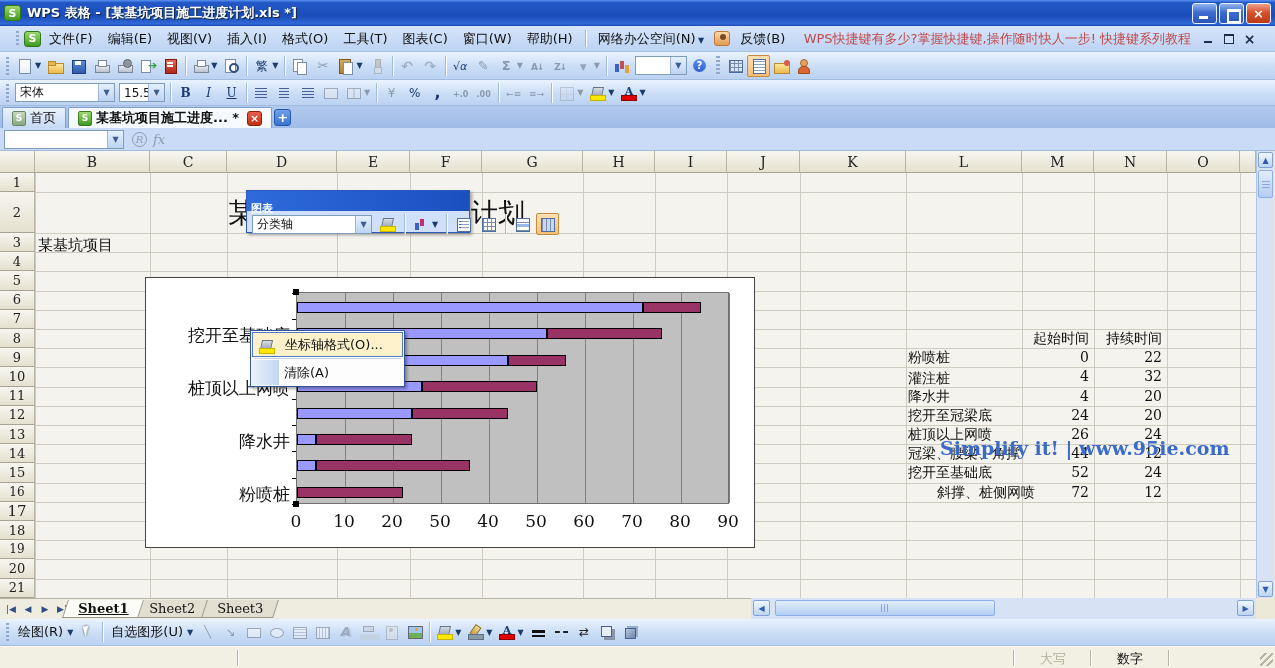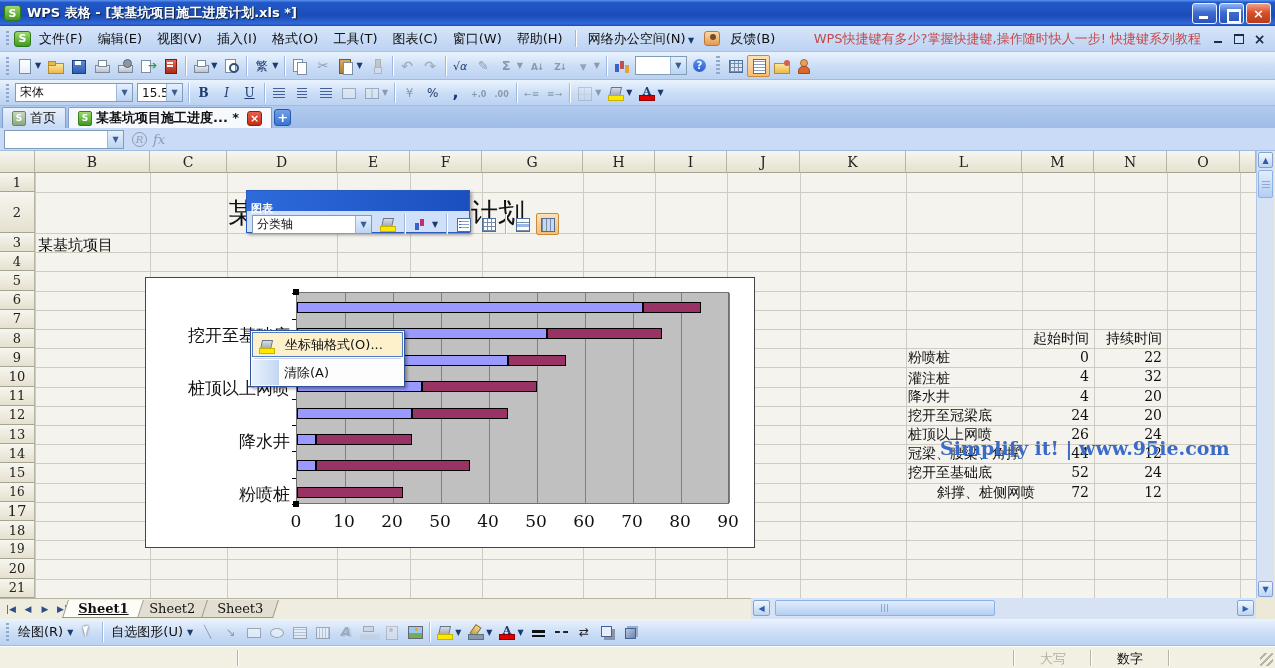--- a/index.html
+++ b/index.html
@@ -14,21 +14,21 @@
 .appico{width:17px;height:16px;background:linear-gradient(#9ED96E,#3F9A22);border:1px solid #2E7A14;border-radius:3px;color:#fff;font-weight:bold;font-size:11px;display:flex;align-items:center;justify-content:center;flex:none}
 .appico::before{content:"S"}
 .wbtns{margin-left:auto;display:flex;gap:2px}
 .wbtn{width:25px;height:21px;border:1px solid #E8F0FC;border-radius:3px;background:linear-gradient(#8FB3F0,#3D6BD0 45%,#2A55B8);display:flex;align-items:center;justify-content:center;position:relative}
 .wbtn.close{background:linear-gradient(#F0A088,#D9512C 45%,#B93A18);color:#fff;font-weight:bold;font-size:13px}
 .wbtn.close::before{content:"×"}
 .wbtn.min::before{content:"";position:absolute;left:6px;bottom:4px;width:9px;height:3px;background:#fff}
 .wbtn.max::before{content:"";position:absolute;left:7px;top:5px;width:10px;height:9px;border:2px solid #fff;border-top-width:3px}
 
 
-.menubar{left:0;top:26px;width:1275px;height:26px;background:linear-gradient(#D6E5FA,#BDD3F3);display:flex;align-items:center;padding:0 6px;gap:1px;border-bottom:1px solid #A9C2E6}
+.menubar{left:0;top:26px;width:1275px;height:26px;background:linear-gradient(#D6E5FA,#BDD3F3);display:flex;align-items:center;padding:0 16px;gap:1px;border-bottom:1px solid #A9C2E6}
 .menubar::before{content:"";width:3px;height:16px;margin-right:4px;background:repeating-linear-gradient(180deg,#8FA8CC 0 2px,transparent 2px 4px)}
 .menuitem{padding:3px 7px;white-space:nowrap;border-radius:2px}
 .mdiv{width:1px;height:17px;background:#9FB9DE;margin:0 4px;box-shadow:1px 0 0 #fff}
 .avatar{width:16px;height:15px;border-radius:3px;background:linear-gradient(#FBD9A8,#E59A4E);border:1px solid #B9773A;margin:0 2px;position:relative}
 .avatar::before{content:"";position:absolute;left:5px;top:2px;width:6px;height:6px;border-radius:50%;background:#7A4A28}
 .promo{margin-left:auto;color:#C34A4A;font-size:13px;white-space:nowrap}
 .mdibtns{display:flex;gap:5px;margin-left:10px;margin-right:2px}
 .mdib{width:15px;height:13px;position:relative;color:#1A2B4E;font-weight:bold;font-size:11px;display:flex;align-items:center;justify-content:center}
 .mdib.min::before{content:"";position:absolute;left:2px;bottom:2px;width:8px;height:2px;background:#1A2B4E}
 .mdib.rest::before{content:"";position:absolute;left:2px;top:2px;width:8px;height:7px;border:1px solid #1A2B4E;border-top-width:2px;background:#cfe0f8}
@@ -351,21 +351,21 @@
         <span class="ic ic-reading"></span>
       </span>
       <span class="tbtn">
         <span class="ic ic-folder2"></span>
       </span>
       <span class="tbtn">
         <span class="ic ic-user"></span>
       </span>
     </div>
   <div class="toolbar tb2 abs" id="tb-fmt">
-      <span class="combo" style="width: 118px;">
+      <span class="combo" style="width: 100px;">
         <span class="cval">宋体</span>
         <span class="carr">▼</span>
       </span>
       <span class="combo" style="width: 46px;">
         <span class="cval">15.5</span>
         <span class="carr">▼</span>
       </span>
       <span class="sep"></span>
       <span class="tbtn">
         <span class="ic ic-B"></span>

